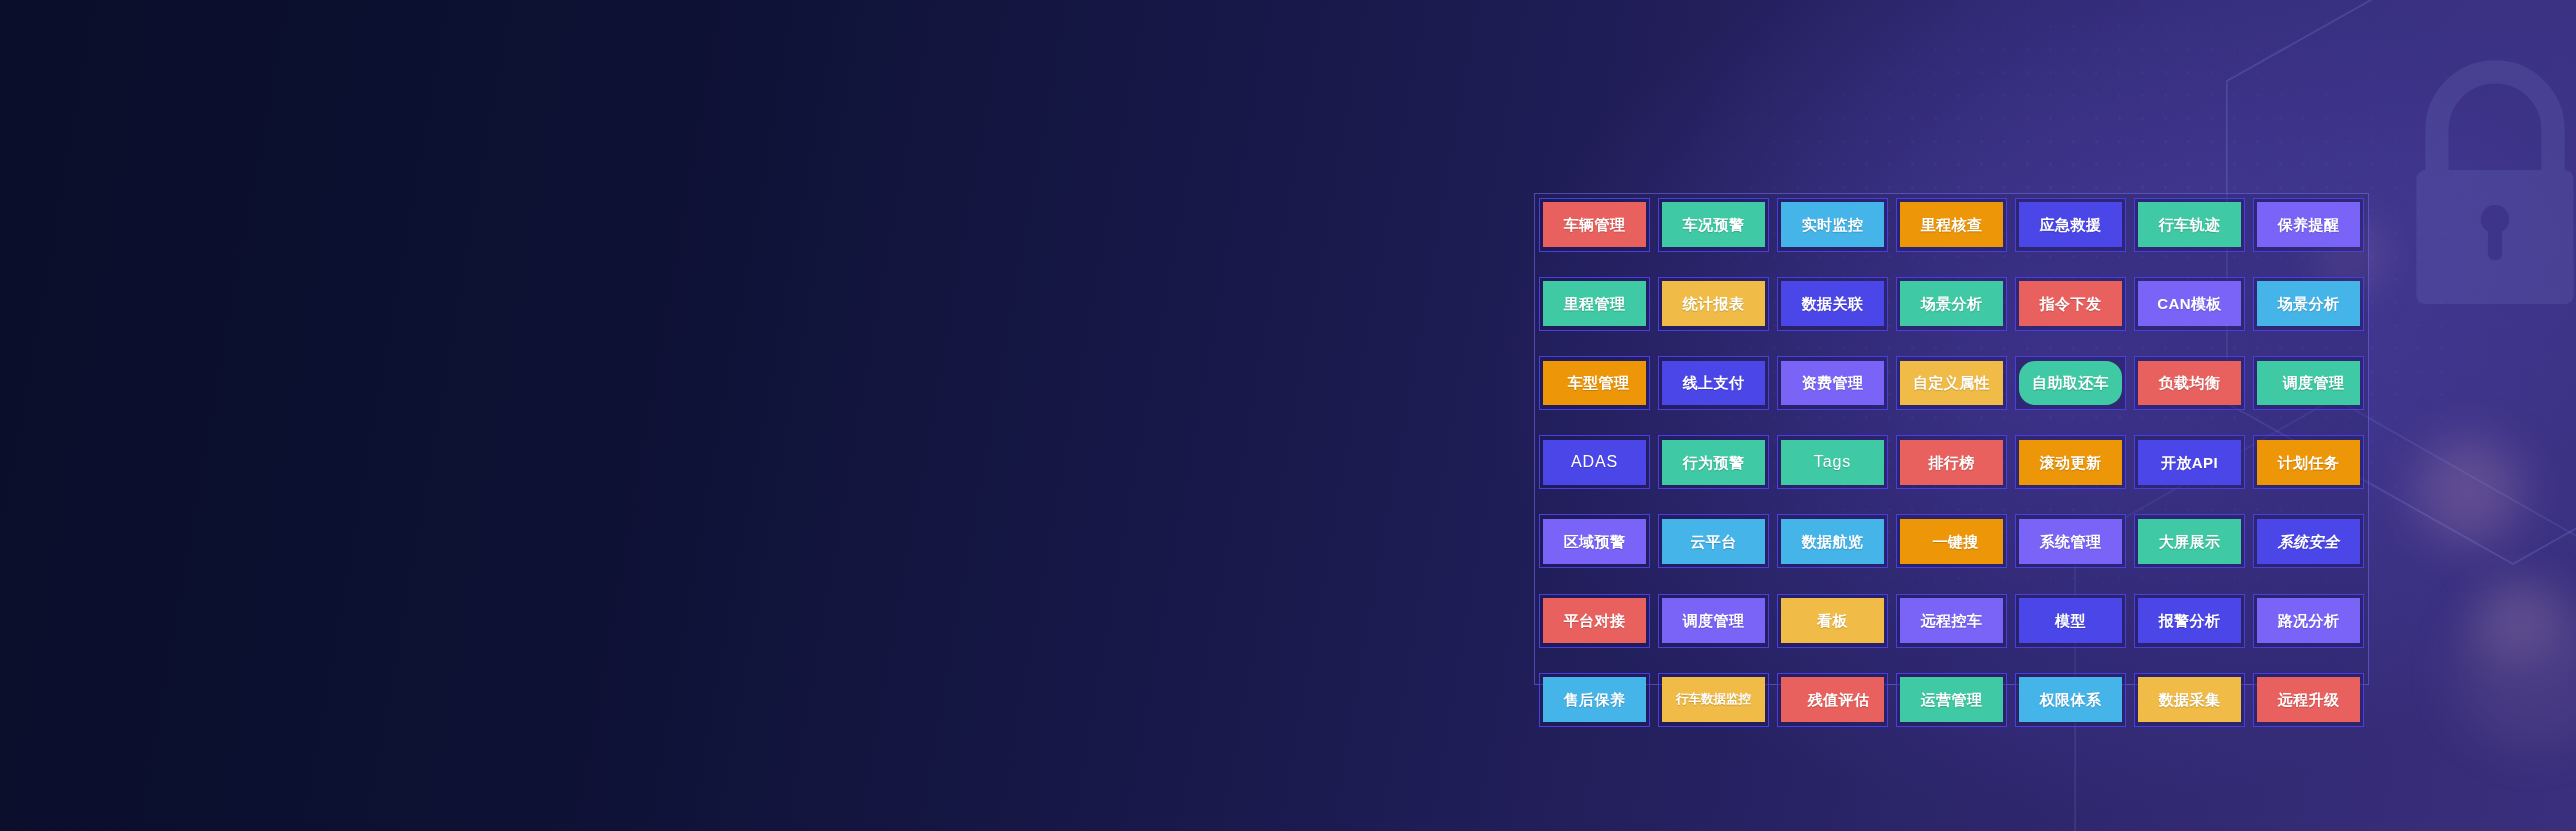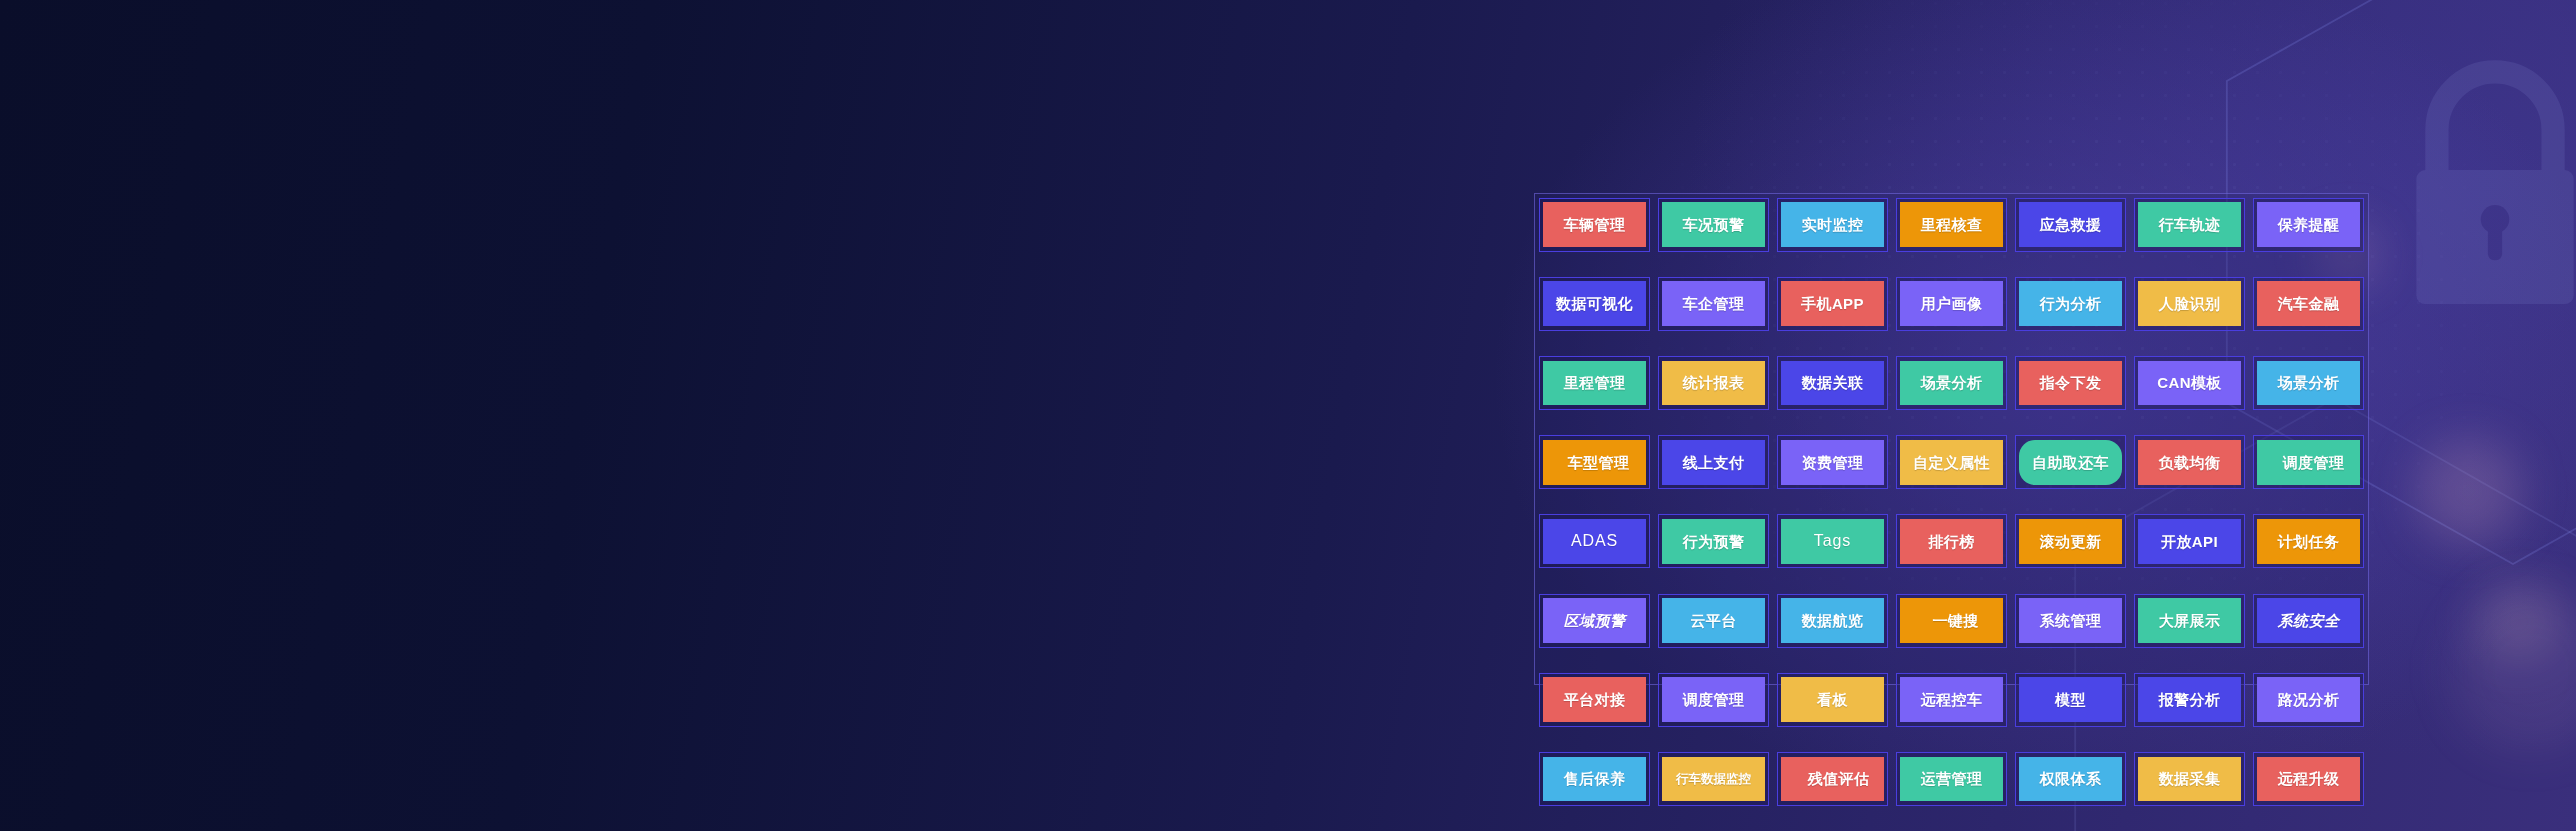--- a/index.html
+++ b/index.html
@@ -115,43 +115,20 @@
         </div>
         <div class="cell">
           <div class="tile" style="background: rgb(63, 201, 164);">行车轨迹</div>
         </div>
         <div class="cell">
           <div class="tile" style="background: rgb(122, 99, 247);">保养提醒</div>
         </div>
       </div>
       <div class="row">
         <div class="cell">
-          <div class="tile" style="background: rgb(75, 70, 232);">数据可视化</div>
-        </div>
-        <div class="cell">
-          <div class="tile" style="background: rgb(122, 99, 247);">车企管理</div>
-        </div>
-        <div class="cell">
-          <div class="tile" style="background: rgb(232, 97, 94);">手机APP</div>
-        </div>
-        <div class="cell">
-          <div class="tile" style="background: rgb(122, 99, 247);">用户画像</div>
-        </div>
-        <div class="cell">
-          <div class="tile" style="background: rgb(69, 180, 232);">行为分析</div>
-        </div>
-        <div class="cell">
-          <div class="tile" style="background: rgb(240, 188, 71);">人脸识别</div>
-        </div>
-        <div class="cell">
-          <div class="tile" style="background: rgb(232, 97, 94);">汽车金融</div>
-        </div>
-      </div>
-      <div class="row">
-        <div class="cell">
           <div class="tile" style="background: rgb(63, 201, 164);">里程管理</div>
         </div>
         <div class="cell">
           <div class="tile" style="background: rgb(240, 188, 71);">统计报表</div>
         </div>
         <div class="cell">
           <div class="tile" style="background: rgb(75, 70, 232);">数据关联</div>
         </div>
         <div class="cell">
           <div class="tile" style="background: rgb(63, 201, 164);">场景分析</div>
@@ -207,21 +184,21 @@
         </div>
         <div class="cell">
           <div class="tile" style="background: rgb(75, 70, 232);">开放API</div>
         </div>
         <div class="cell">
           <div class="tile" style="background: rgb(237, 150, 8);">计划任务</div>
         </div>
       </div>
       <div class="row">
         <div class="cell">
-          <div class="tile" style="background: rgb(122, 99, 247); font-style: italic;">区域预警</div>
+          <div class="tile" style="background: rgb(122, 99, 247);">区域预警</div>
         </div>
         <div class="cell">
           <div class="tile" style="background: rgb(69, 180, 232);">云平台</div>
         </div>
         <div class="cell">
           <div class="tile" style="background: rgb(69, 180, 232);">数据航览</div>
         </div>
         <div class="cell">
           <div class="tile" style="background: rgb(237, 150, 8); padding-left: 8px;">一键搜</div>
         </div>

